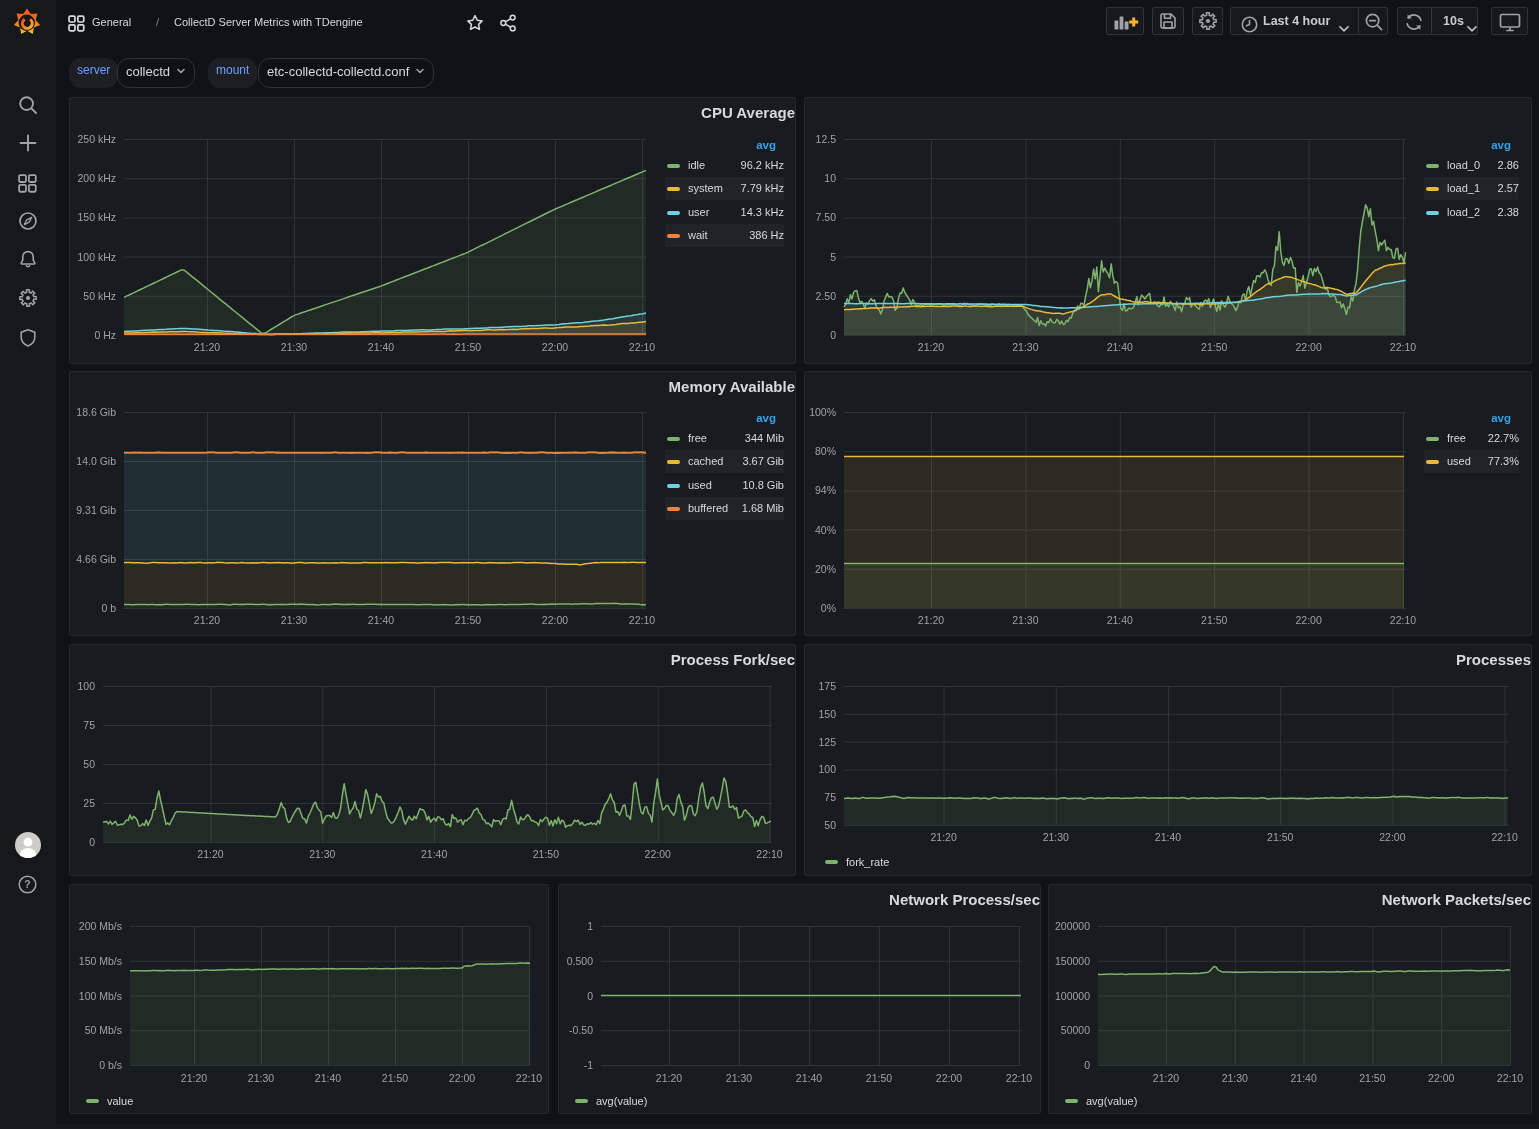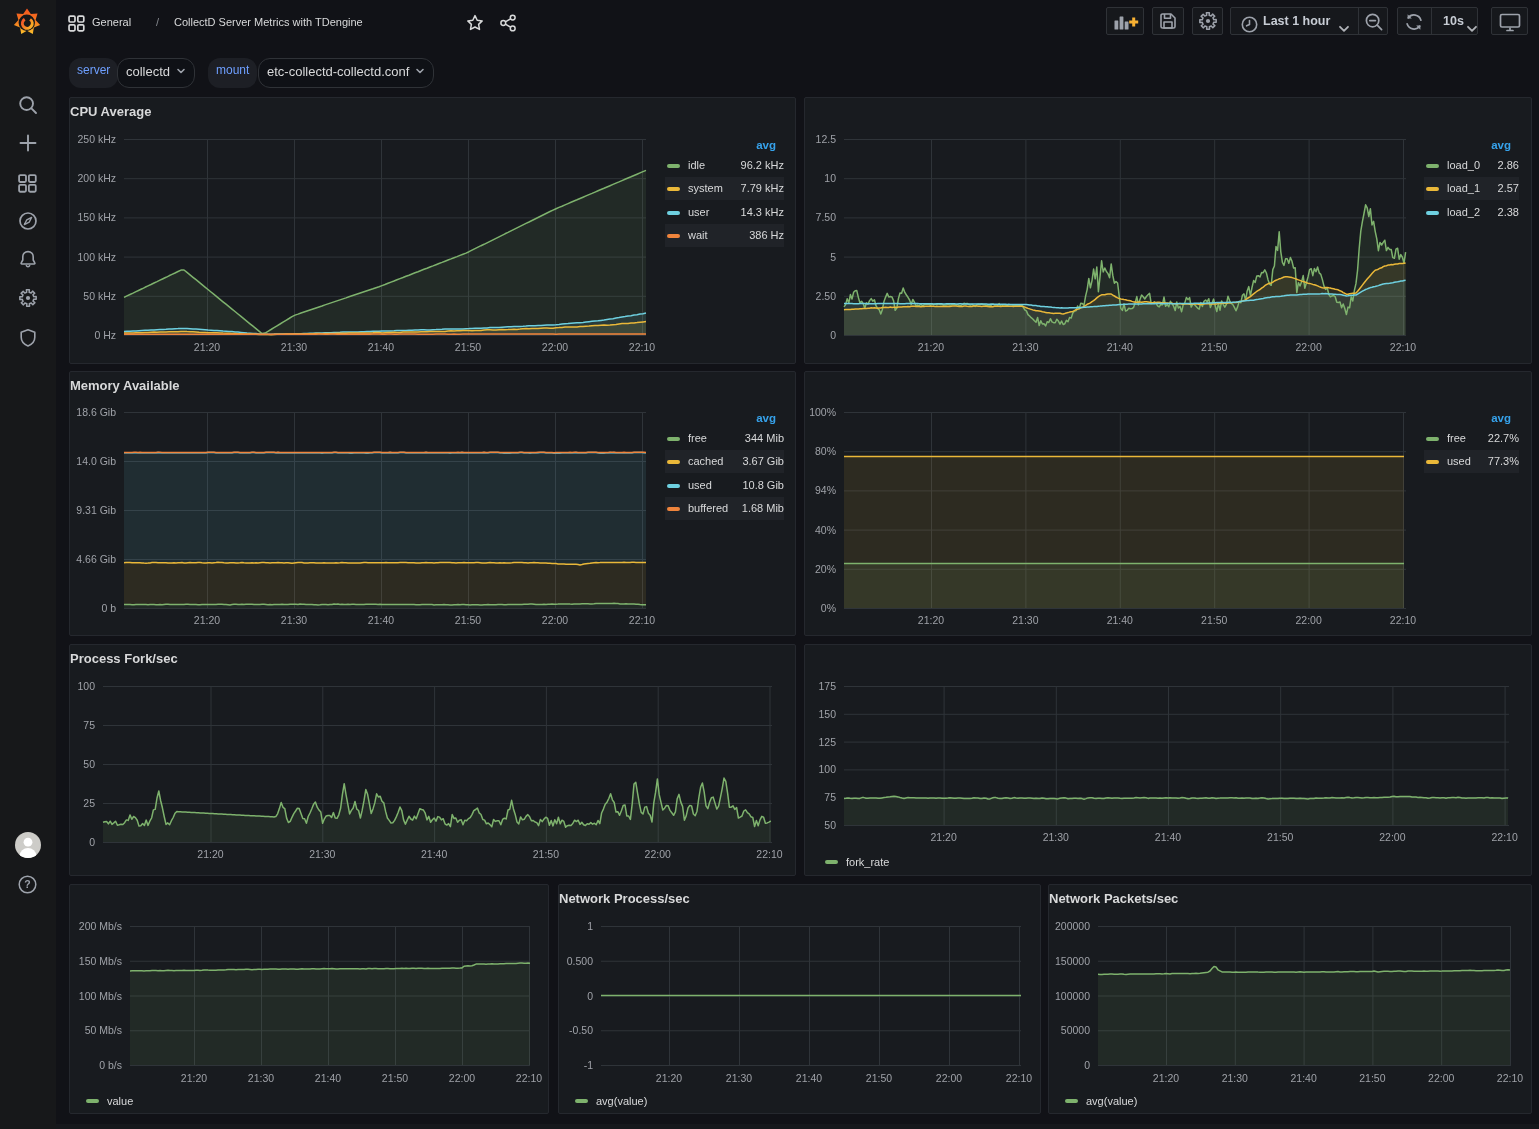--- a/index.html
+++ b/index.html
@@ -1,20 +1,20 @@
 <!DOCTYPE html>
 <html><head><meta charset="utf-8"><title>CollectD Server Metrics with TDengine</title>
 <style>
 *{margin:0;padding:0;box-sizing:border-box}
 html,body{width:1539px;height:1129px;overflow:hidden}
 body{background:#111217;font-family:"Liberation Sans",sans-serif;position:relative}
 .sidebar{position:absolute;left:0;top:0;width:56px;height:1129px;background:#17181a}
 .sideicon{position:absolute;left:18px}
 .panel{position:absolute;background:#181b1f;border:1px solid #25282e;border-radius:2px}
-.ptitle{position:absolute;left:0;right:0;top:6px;text-align:left;font-size:13px;font-weight:bold;color:#d8d9da;letter-spacing:0px}
+.ptitle{position:absolute;left:0;right:0;top:6px;text-align:right;font-size:15px;font-weight:bold;color:#d8d9da;letter-spacing:0px}
 .ylab{position:absolute;text-align:right;font-size:10.5px;color:#9fa2a8;line-height:14px}
 .xlab{position:absolute;text-align:center;font-size:10.5px;color:#9fa2a8;line-height:14px}
 .lhead{position:absolute;text-align:right;font-size:11.5px;font-weight:bold;color:#36a2eb;line-height:23px}
 .lgrow{position:absolute;height:23px}
 .ldash{position:absolute;left:2px;top:10px;width:13px;height:4px;border-radius:2px}
 .llab{position:absolute;left:23px;top:4px;font-size:11px;color:#d8d9da;line-height:15px}
 .lval{position:absolute;right:0;top:4px;font-size:11px;color:#d8d9da;line-height:15px}
 .lgbot{position:absolute;font-size:11px;color:#d8d9da;line-height:16px}
 .navtext{position:absolute;top:0;height:45px;line-height:45px;font-size:11px;color:#d8d9da;white-space:nowrap}
 .tbtn{position:absolute;top:7px;height:28px;background:#16181c;border:1px solid #2f3237;border-radius:2px}
@@ -132,21 +132,21 @@
     <div style="position:absolute;left:5px;top:3px"><svg width="20" height="20" viewBox="0 0 20 20" style="">
         <path d="M18.14 8.38L18.19 11.36L15.79 11.15L15.01 13.12L16.90 14.61L14.83 16.75L13.28 14.91L11.33 15.75L11.62 18.14L8.64 18.19L8.85 15.79L6.88 15.01L5.39 16.90L3.25 14.83L5.09 13.28L4.25 11.33L1.86 11.62L1.81 8.64L4.21 8.85L4.99 6.88L3.10 5.39L5.17 3.25L6.72 5.09L8.67 4.25L8.38 1.86L11.36 1.81L11.15 4.21L13.12 4.99L14.61 3.10L16.75 5.17L14.91 6.72L15.75 8.67Z" stroke="#9da2ab" stroke-width="1.5" fill="none" stroke-linejoin="round"></path>
         <circle cx="10" cy="10" r="2.1" fill="#9da2ab"></circle>
       </svg></div>
   </div>
 <div class="tbtn" style="left:1230px;width:158px">
     <div style="position:absolute;left:10px;top:8px"><svg width="17" height="17" viewBox="0 0 17 17" style="">
         <circle cx="8.5" cy="8.5" r="7.2" stroke="#9da2ab" stroke-width="1.6" fill="none"></circle>
         <path d="M8.5 4.6V8.5L5.6 9.8" stroke="#9da2ab" stroke-width="1.6" fill="none" stroke-linecap="round" stroke-linejoin="round"></path>
       </svg></div>
-    <div style="position:absolute;left:32px;top:0;height:26px;line-height:26px;font-size:12.5px;color:#c7ccd4;font-weight:bold;white-space:nowrap">Last 1 hour</div>
+    <div style="position:absolute;left:32px;top:0;height:26px;line-height:26px;font-size:12.5px;color:#c7ccd4;font-weight:bold;white-space:nowrap">Last 4 hour</div>
     <div style="position:absolute;left:107px;top:11px"><svg width="12" height="8" viewBox="0 0 12 8" style="">
         <path d="M2 1.8L6 5.8L10 1.8" stroke="#b0b3b8" stroke-width="1.8" fill="none" stroke-linecap="round" stroke-linejoin="round"></path>
       </svg></div>
     <div style="position:absolute;left:127px;top:0;bottom:0;width:1px;background:#2f3237"></div>
     <div style="position:absolute;left:133px;top:4px"><svg width="20" height="20" viewBox="0 0 20 20" style="">
         <circle cx="8.6" cy="8.6" r="6.2" stroke="#9da2ab" stroke-width="1.7" fill="none"></circle>
         <path d="M5.8 8.6h5.6" stroke="#9da2ab" stroke-width="1.7" stroke-linecap="round"></path>
         <path d="M13.2 13.2L17.6 17.6" stroke="#9da2ab" stroke-width="1.7" stroke-linecap="round"></path>
       </svg></div>
   </div>
@@ -358,20 +358,21 @@
     <div class="ylab" style="top:73.0px;left:-95px;width:120px">75</div>
     <div class="ylab" style="top:34.0px;left:-95px;width:120px">100</div>
     <div class="xlab" style="top:202px;left:110.5px;width:60px">21:20</div>
     <div class="xlab" style="top:202px;left:222.3px;width:60px">21:30</div>
     <div class="xlab" style="top:202px;left:334.1px;width:60px">21:40</div>
     <div class="xlab" style="top:202px;left:445.9px;width:60px">21:50</div>
     <div class="xlab" style="top:202px;left:557.7px;width:60px">22:00</div>
     <div class="xlab" style="top:202px;left:669.5px;width:60px">22:10</div>
   </div>
 <div class="panel" style="left:804px;top:644px;width:728px;height:232px">
+    <div class="ptitle">Processes</div>
     <svg width="728" height="232" style="position:absolute;left:0;top:0">
       <path d="M39 180.5H704M39 152.7H704M39 124.9H704M39 97.1H704M39 69.3H704M39 41.5H704M139.1 41V180M251.3 41V180M363.5 41V180M475.70000000000005 41V180M587.9 41V180M700.1 41V180" stroke="#2f3439" stroke-width="1" fill="none"></path>
       <path d="M39.0 153.4L41.0 153.3L43.0 153.0L45.0 153.3L47.0 153.4L49.0 153.2L51.0 153.2L53.0 153.4L55.0 153.4L57.0 152.6L59.0 152.6L61.0 153.2L63.0 153.3L65.0 153.1L67.0 152.9L69.0 153.0L71.0 153.1L73.0 153.3L75.0 153.2L77.0 152.9L79.0 152.6L81.0 152.3L83.0 151.9L85.0 151.8L87.0 151.5L89.0 151.2L91.0 151.5L93.0 151.9L95.0 152.5L97.0 153.0L99.0 153.4L101.0 153.0L103.0 152.6L105.0 152.8L107.0 152.7L109.0 152.8L111.0 153.0L113.0 153.1L115.0 153.0L117.0 153.0L119.0 153.0L121.0 153.1L123.0 153.2L125.0 153.0L127.0 152.9L129.0 153.0L131.0 153.3L133.0 153.1L135.0 153.1L137.0 153.3L139.0 153.2L141.0 153.3L143.0 153.1L145.0 152.8L147.0 153.0L149.0 153.3L151.0 153.3L153.0 153.1L155.0 153.0L157.0 153.2L159.0 153.5L161.0 153.5L163.0 153.4L165.0 153.4L167.0 153.3L169.0 152.8L171.0 152.9L173.0 152.9L175.0 153.4L177.0 153.5L179.0 153.0L181.0 153.2L183.0 154.0L185.0 153.9L187.0 153.1L189.0 152.6L191.0 152.6L193.0 153.2L195.0 153.4L197.0 153.4L199.0 152.9L201.0 152.7L203.0 153.1L205.0 153.5L207.0 153.3L209.0 152.6L211.0 153.0L213.0 153.3L215.0 152.9L217.0 153.1L219.0 153.3L221.0 153.3L223.0 153.1L225.0 153.1L227.0 153.2L229.0 153.4L231.0 153.2L233.0 153.5L235.0 153.4L237.0 153.0L239.0 153.3L241.0 153.7L243.0 153.8L245.0 153.4L247.0 153.4L249.0 153.5L251.0 153.7L253.0 153.9L255.0 153.3L257.0 153.0L259.0 152.8L261.0 153.1L263.0 153.7L265.0 153.5L267.0 153.4L269.0 153.2L271.0 153.3L273.0 153.6L275.0 153.3L277.0 153.6L279.0 154.2L281.0 153.6L283.0 152.9L285.0 152.8L287.0 152.8L289.0 153.3L291.0 153.5L293.0 153.3L295.0 153.2L297.0 153.4L299.0 153.4L301.0 153.0L303.0 152.8L305.0 153.0L307.0 153.2L309.0 153.1L311.0 153.0L313.0 153.0L315.0 153.3L317.0 153.4L319.0 153.2L321.0 153.3L323.0 153.2L325.0 153.2L327.0 153.3L329.0 153.0L331.0 152.6L333.0 152.8L335.0 153.1L337.0 152.7L339.0 152.6L341.0 152.8L343.0 153.4L345.0 153.1L347.0 152.9L349.0 153.1L351.0 153.1L353.0 153.3L355.0 153.1L357.0 153.2L359.0 153.0L361.0 152.8L363.0 152.9L365.0 152.8L367.0 152.9L369.0 152.9L371.0 153.0L373.0 153.2L375.0 153.0L377.0 152.6L379.0 152.7L381.0 153.3L383.0 153.8L385.0 153.4L387.0 152.9L389.0 152.9L391.0 153.3L393.0 153.4L395.0 153.3L397.0 153.2L399.0 152.9L401.0 152.8L403.0 153.2L405.0 153.3L407.0 152.8L409.0 152.9L411.0 153.4L413.0 153.2L415.0 153.1L417.0 152.9L419.0 153.0L421.0 153.1L423.0 152.9L425.0 152.8L427.0 152.8L429.0 152.9L431.0 152.7L433.0 153.2L435.0 153.2L437.0 152.9L439.0 153.2L441.0 153.0L443.0 152.9L445.0 153.1L447.0 153.5L449.0 153.5L451.0 153.2L453.0 153.4L455.0 153.1L457.0 152.7L459.0 153.0L461.0 153.5L463.0 153.9L465.0 153.7L467.0 153.6L469.0 153.4L471.0 153.5L473.0 153.6L475.0 153.3L477.0 153.3L479.0 153.4L481.0 153.5L483.0 153.5L485.0 153.3L487.0 153.3L489.0 153.2L491.0 153.4L493.0 153.4L495.0 153.3L497.0 153.6L499.0 153.6L501.0 153.7L503.0 153.9L505.0 153.6L507.0 153.6L509.0 153.6L511.0 153.1L513.0 153.3L515.0 153.3L517.0 153.2L519.0 153.1L521.0 152.8L523.0 152.9L525.0 153.0L527.0 152.5L529.0 152.7L531.0 152.9L533.0 153.1L535.0 153.1L537.0 152.8L539.0 153.0L541.0 152.5L543.0 152.2L545.0 152.6L547.0 152.9L549.0 152.8L551.0 152.5L553.0 152.6L555.0 152.7L557.0 152.9L559.0 152.8L561.0 152.4L563.0 152.6L565.0 152.8L567.0 152.8L569.0 152.6L571.0 152.7L573.0 152.8L575.0 152.5L577.0 152.5L579.0 152.3L581.0 152.2L583.0 152.3L585.0 152.0L587.0 151.5L589.0 151.3L591.0 151.7L593.0 151.8L595.0 151.5L597.0 151.5L599.0 151.4L601.0 151.5L603.0 151.4L605.0 151.5L607.0 151.9L609.0 152.1L611.0 152.1L613.0 152.5L615.0 152.3L617.0 152.4L619.0 152.8L621.0 152.8L623.0 153.3L625.0 153.0L627.0 152.6L629.0 152.6L631.0 152.7L633.0 152.8L635.0 153.1L637.0 152.8L639.0 152.8L641.0 153.2L643.0 152.8L645.0 152.7L647.0 152.6L649.0 152.6L651.0 152.7L653.0 152.2L655.0 152.4L657.0 152.9L659.0 153.1L661.0 153.3L663.0 153.0L665.0 153.0L667.0 152.9L669.0 152.9L671.0 152.9L673.0 152.8L675.0 152.7L677.0 152.7L679.0 153.1L681.0 152.6L683.0 152.5L685.0 152.9L687.0 152.8L689.0 153.0L691.0 152.9L693.0 152.9L695.0 153.1L697.0 153.4L699.0 153.2L701.0 153.1L703.0 153.1L703.0 180.0L39.0 180.0Z" fill="#7EB26D" fill-opacity="0.1"></path>
       <path d="M39.0 153.4L41.0 153.3L43.0 153.0L45.0 153.3L47.0 153.4L49.0 153.2L51.0 153.2L53.0 153.4L55.0 153.4L57.0 152.6L59.0 152.6L61.0 153.2L63.0 153.3L65.0 153.1L67.0 152.9L69.0 153.0L71.0 153.1L73.0 153.3L75.0 153.2L77.0 152.9L79.0 152.6L81.0 152.3L83.0 151.9L85.0 151.8L87.0 151.5L89.0 151.2L91.0 151.5L93.0 151.9L95.0 152.5L97.0 153.0L99.0 153.4L101.0 153.0L103.0 152.6L105.0 152.8L107.0 152.7L109.0 152.8L111.0 153.0L113.0 153.1L115.0 153.0L117.0 153.0L119.0 153.0L121.0 153.1L123.0 153.2L125.0 153.0L127.0 152.9L129.0 153.0L131.0 153.3L133.0 153.1L135.0 153.1L137.0 153.3L139.0 153.2L141.0 153.3L143.0 153.1L145.0 152.8L147.0 153.0L149.0 153.3L151.0 153.3L153.0 153.1L155.0 153.0L157.0 153.2L159.0 153.5L161.0 153.5L163.0 153.4L165.0 153.4L167.0 153.3L169.0 152.8L171.0 152.9L173.0 152.9L175.0 153.4L177.0 153.5L179.0 153.0L181.0 153.2L183.0 154.0L185.0 153.9L187.0 153.1L189.0 152.6L191.0 152.6L193.0 153.2L195.0 153.4L197.0 153.4L199.0 152.9L201.0 152.7L203.0 153.1L205.0 153.5L207.0 153.3L209.0 152.6L211.0 153.0L213.0 153.3L215.0 152.9L217.0 153.1L219.0 153.3L221.0 153.3L223.0 153.1L225.0 153.1L227.0 153.2L229.0 153.4L231.0 153.2L233.0 153.5L235.0 153.4L237.0 153.0L239.0 153.3L241.0 153.7L243.0 153.8L245.0 153.4L247.0 153.4L249.0 153.5L251.0 153.7L253.0 153.9L255.0 153.3L257.0 153.0L259.0 152.8L261.0 153.1L263.0 153.7L265.0 153.5L267.0 153.4L269.0 153.2L271.0 153.3L273.0 153.6L275.0 153.3L277.0 153.6L279.0 154.2L281.0 153.6L283.0 152.9L285.0 152.8L287.0 152.8L289.0 153.3L291.0 153.5L293.0 153.3L295.0 153.2L297.0 153.4L299.0 153.4L301.0 153.0L303.0 152.8L305.0 153.0L307.0 153.2L309.0 153.1L311.0 153.0L313.0 153.0L315.0 153.3L317.0 153.4L319.0 153.2L321.0 153.3L323.0 153.2L325.0 153.2L327.0 153.3L329.0 153.0L331.0 152.6L333.0 152.8L335.0 153.1L337.0 152.7L339.0 152.6L341.0 152.8L343.0 153.4L345.0 153.1L347.0 152.9L349.0 153.1L351.0 153.1L353.0 153.3L355.0 153.1L357.0 153.2L359.0 153.0L361.0 152.8L363.0 152.9L365.0 152.8L367.0 152.9L369.0 152.9L371.0 153.0L373.0 153.2L375.0 153.0L377.0 152.6L379.0 152.7L381.0 153.3L383.0 153.8L385.0 153.4L387.0 152.9L389.0 152.9L391.0 153.3L393.0 153.4L395.0 153.3L397.0 153.2L399.0 152.9L401.0 152.8L403.0 153.2L405.0 153.3L407.0 152.8L409.0 152.9L411.0 153.4L413.0 153.2L415.0 153.1L417.0 152.9L419.0 153.0L421.0 153.1L423.0 152.9L425.0 152.8L427.0 152.8L429.0 152.9L431.0 152.7L433.0 153.2L435.0 153.2L437.0 152.9L439.0 153.2L441.0 153.0L443.0 152.9L445.0 153.1L447.0 153.5L449.0 153.5L451.0 153.2L453.0 153.4L455.0 153.1L457.0 152.7L459.0 153.0L461.0 153.5L463.0 153.9L465.0 153.7L467.0 153.6L469.0 153.4L471.0 153.5L473.0 153.6L475.0 153.3L477.0 153.3L479.0 153.4L481.0 153.5L483.0 153.5L485.0 153.3L487.0 153.3L489.0 153.2L491.0 153.4L493.0 153.4L495.0 153.3L497.0 153.6L499.0 153.6L501.0 153.7L503.0 153.9L505.0 153.6L507.0 153.6L509.0 153.6L511.0 153.1L513.0 153.3L515.0 153.3L517.0 153.2L519.0 153.1L521.0 152.8L523.0 152.9L525.0 153.0L527.0 152.5L529.0 152.7L531.0 152.9L533.0 153.1L535.0 153.1L537.0 152.8L539.0 153.0L541.0 152.5L543.0 152.2L545.0 152.6L547.0 152.9L549.0 152.8L551.0 152.5L553.0 152.6L555.0 152.7L557.0 152.9L559.0 152.8L561.0 152.4L563.0 152.6L565.0 152.8L567.0 152.8L569.0 152.6L571.0 152.7L573.0 152.8L575.0 152.5L577.0 152.5L579.0 152.3L581.0 152.2L583.0 152.3L585.0 152.0L587.0 151.5L589.0 151.3L591.0 151.7L593.0 151.8L595.0 151.5L597.0 151.5L599.0 151.4L601.0 151.5L603.0 151.4L605.0 151.5L607.0 151.9L609.0 152.1L611.0 152.1L613.0 152.5L615.0 152.3L617.0 152.4L619.0 152.8L621.0 152.8L623.0 153.3L625.0 153.0L627.0 152.6L629.0 152.6L631.0 152.7L633.0 152.8L635.0 153.1L637.0 152.8L639.0 152.8L641.0 153.2L643.0 152.8L645.0 152.7L647.0 152.6L649.0 152.6L651.0 152.7L653.0 152.2L655.0 152.4L657.0 152.9L659.0 153.1L661.0 153.3L663.0 153.0L665.0 153.0L667.0 152.9L669.0 152.9L671.0 152.9L673.0 152.8L675.0 152.7L677.0 152.7L679.0 153.1L681.0 152.6L683.0 152.5L685.0 152.9L687.0 152.8L689.0 153.0L691.0 152.9L693.0 152.9L695.0 153.1L697.0 153.4L699.0 153.2L701.0 153.1L703.0 153.1" stroke="#7EB26D" stroke-width="1.5" fill="none" stroke-linejoin="round"></path>
     </svg>
     <div class="ylab" style="top:173.0px;left:-89px;width:120px">50</div>
     <div class="ylab" style="top:145.2px;left:-89px;width:120px">75</div>
     <div class="ylab" style="top:117.4px;left:-89px;width:120px">100</div>
     <div class="ylab" style="top:89.6px;left:-89px;width:120px">125</div>
     <div class="ylab" style="top:61.8px;left:-89px;width:120px">150</div>

